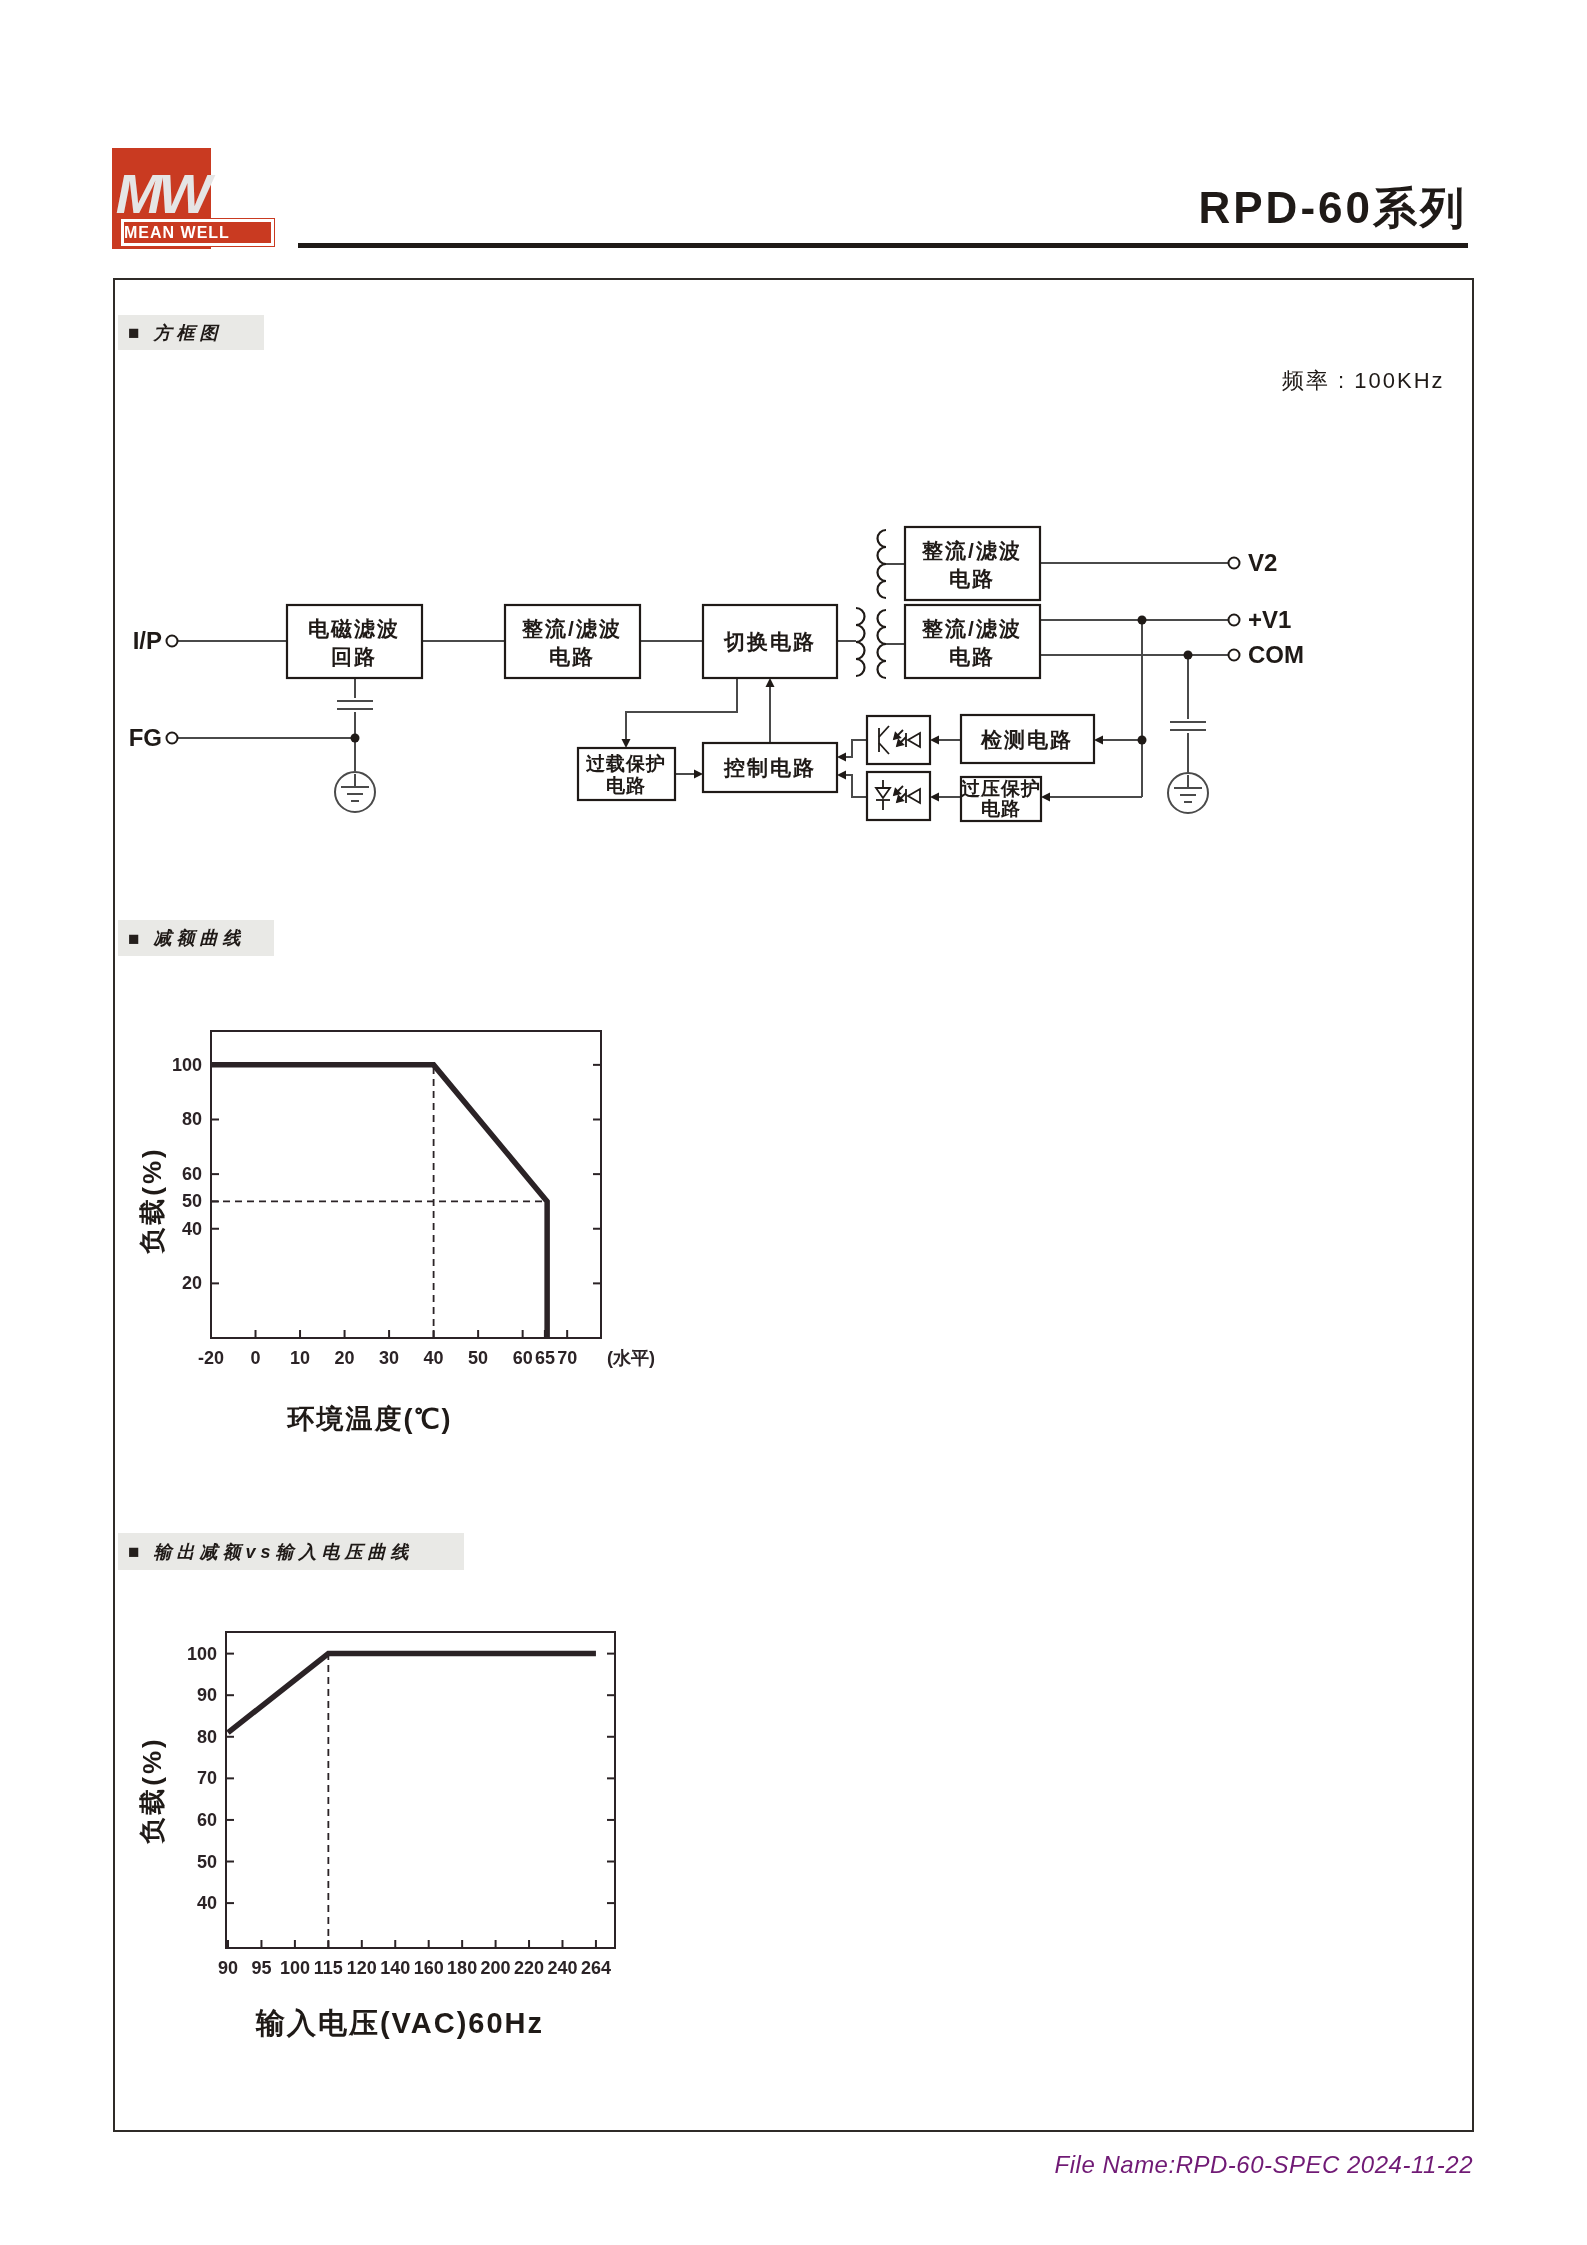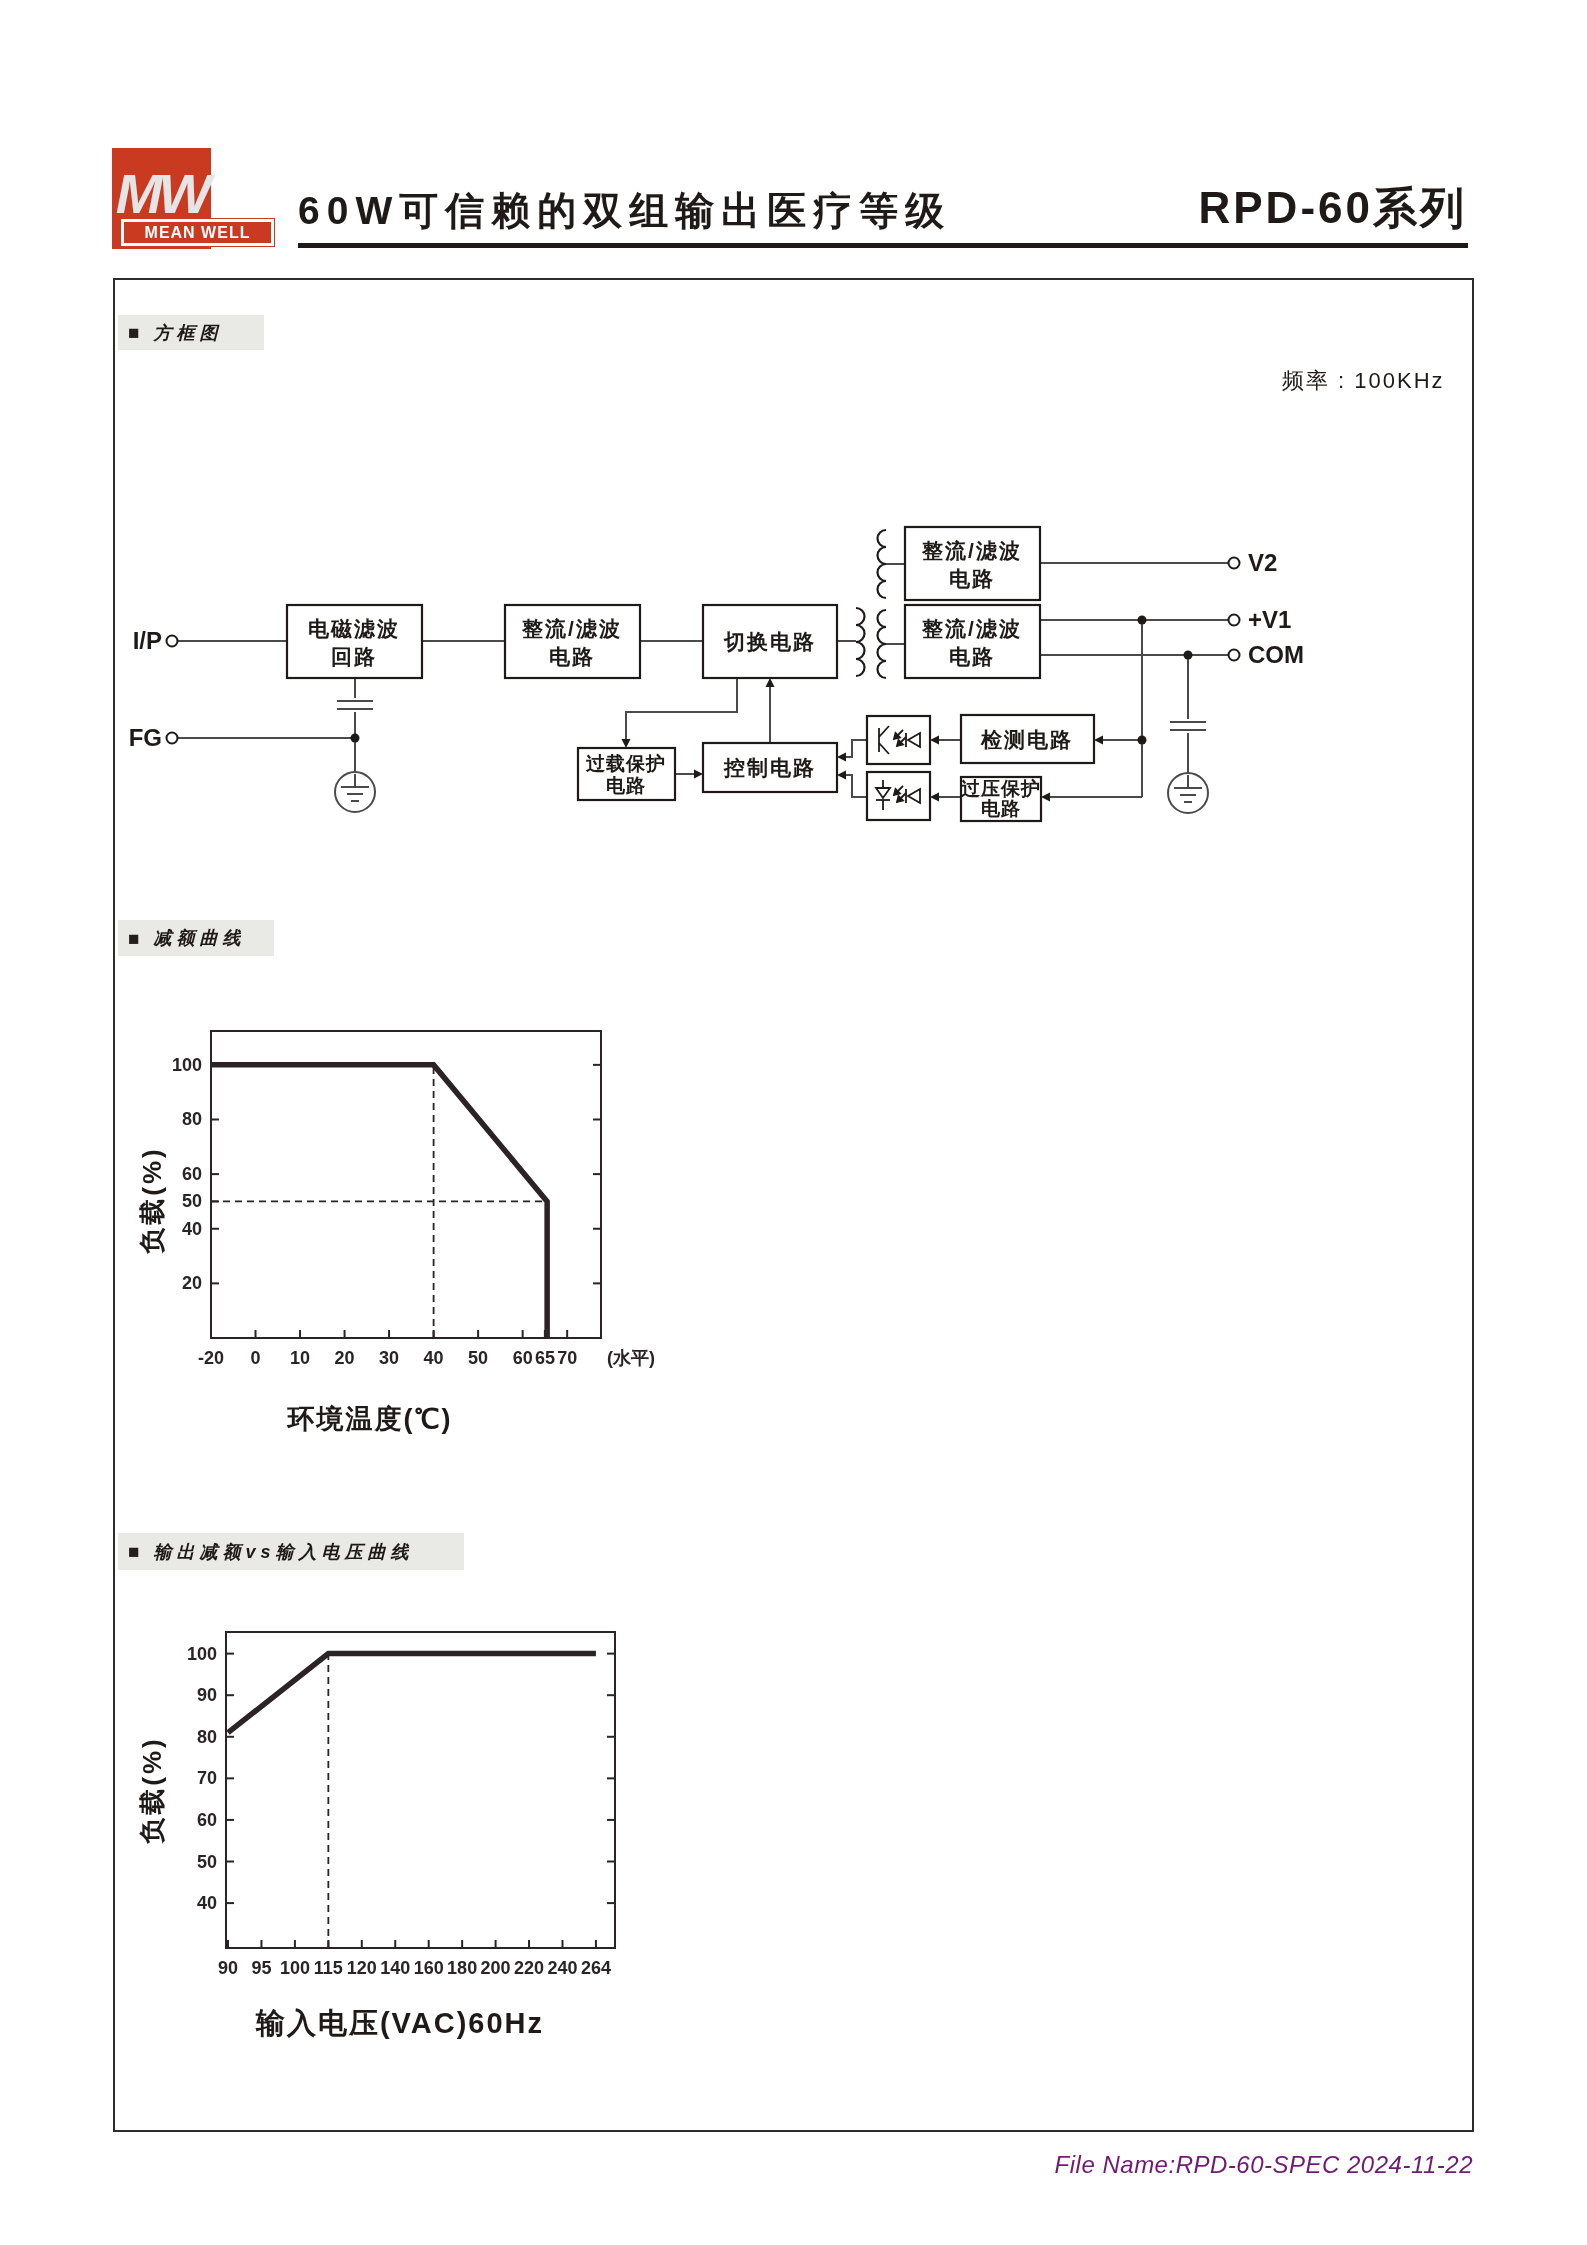--- a/index.html
+++ b/index.html
@@ -7,21 +7,21 @@
         font-family:"Liberation Sans",sans-serif;color:#1f1a17;}
   .abs{position:absolute;}
 
   
   .logo-square{left:112px;top:148px;width:99px;height:101px;background:#c93a21;}
   .logo-mw{width:100%;text-align:center;color:#e5e5e5;font-style:italic;font-weight:900;
            font-size:56px;letter-spacing:-4px;line-height:92px;
            font-family:"Liberation Sans",sans-serif;}
   .logo-banner{left:121px;top:219px;width:147px;height:21px;background:#c93a21;
                border:3px solid #fff;outline:1px solid #c93a21;
-               display:flex;align-items:center;justify-content:center;}
+               display:flex;align-items:center;justify-content:flex-start;}
   .logo-banner span{color:#fff;font-weight:700;font-size:16px;letter-spacing:1px;white-space:nowrap;}
   .page-title{left:298px;top:184px;font-size:39px;font-weight:700;letter-spacing:7px;white-space:nowrap;}
   .series-title{top:179px;right:120px;font-size:44px;font-weight:700;letter-spacing:3px;white-space:nowrap;}
   .title-underline{left:298px;top:243px;width:1170px;height:5px;background:#1f1a17;}
 
   
   .content-frame{left:113px;top:278px;width:1357px;height:1850px;border:2px solid #2f2b28;}
 
   
   .sec{background:#e9e9e6;display:flex;align-items:center;padding:0 10px;box-sizing:border-box;}
@@ -52,21 +52,20 @@
 <body>
 
 <div class="page">
 
   <div class="abs logo-square">
     <div class="logo-mw">MW</div>
   </div>
   <div class="abs logo-banner">
     <span>MEAN WELL</span>
   </div>
-  <div class="abs page-title">60W可信赖的双组输出医疗等级</div>
   <div class="abs series-title">RPD-60系列</div>
   <div class="abs title-underline"></div>
 
   <div class="abs content-frame"></div>
 
   <div class="abs sec sec1">
     <span class="bullet">■</span>
     <span class="txt">方框图</span>
   </div>
   <div class="abs sec sec2">

